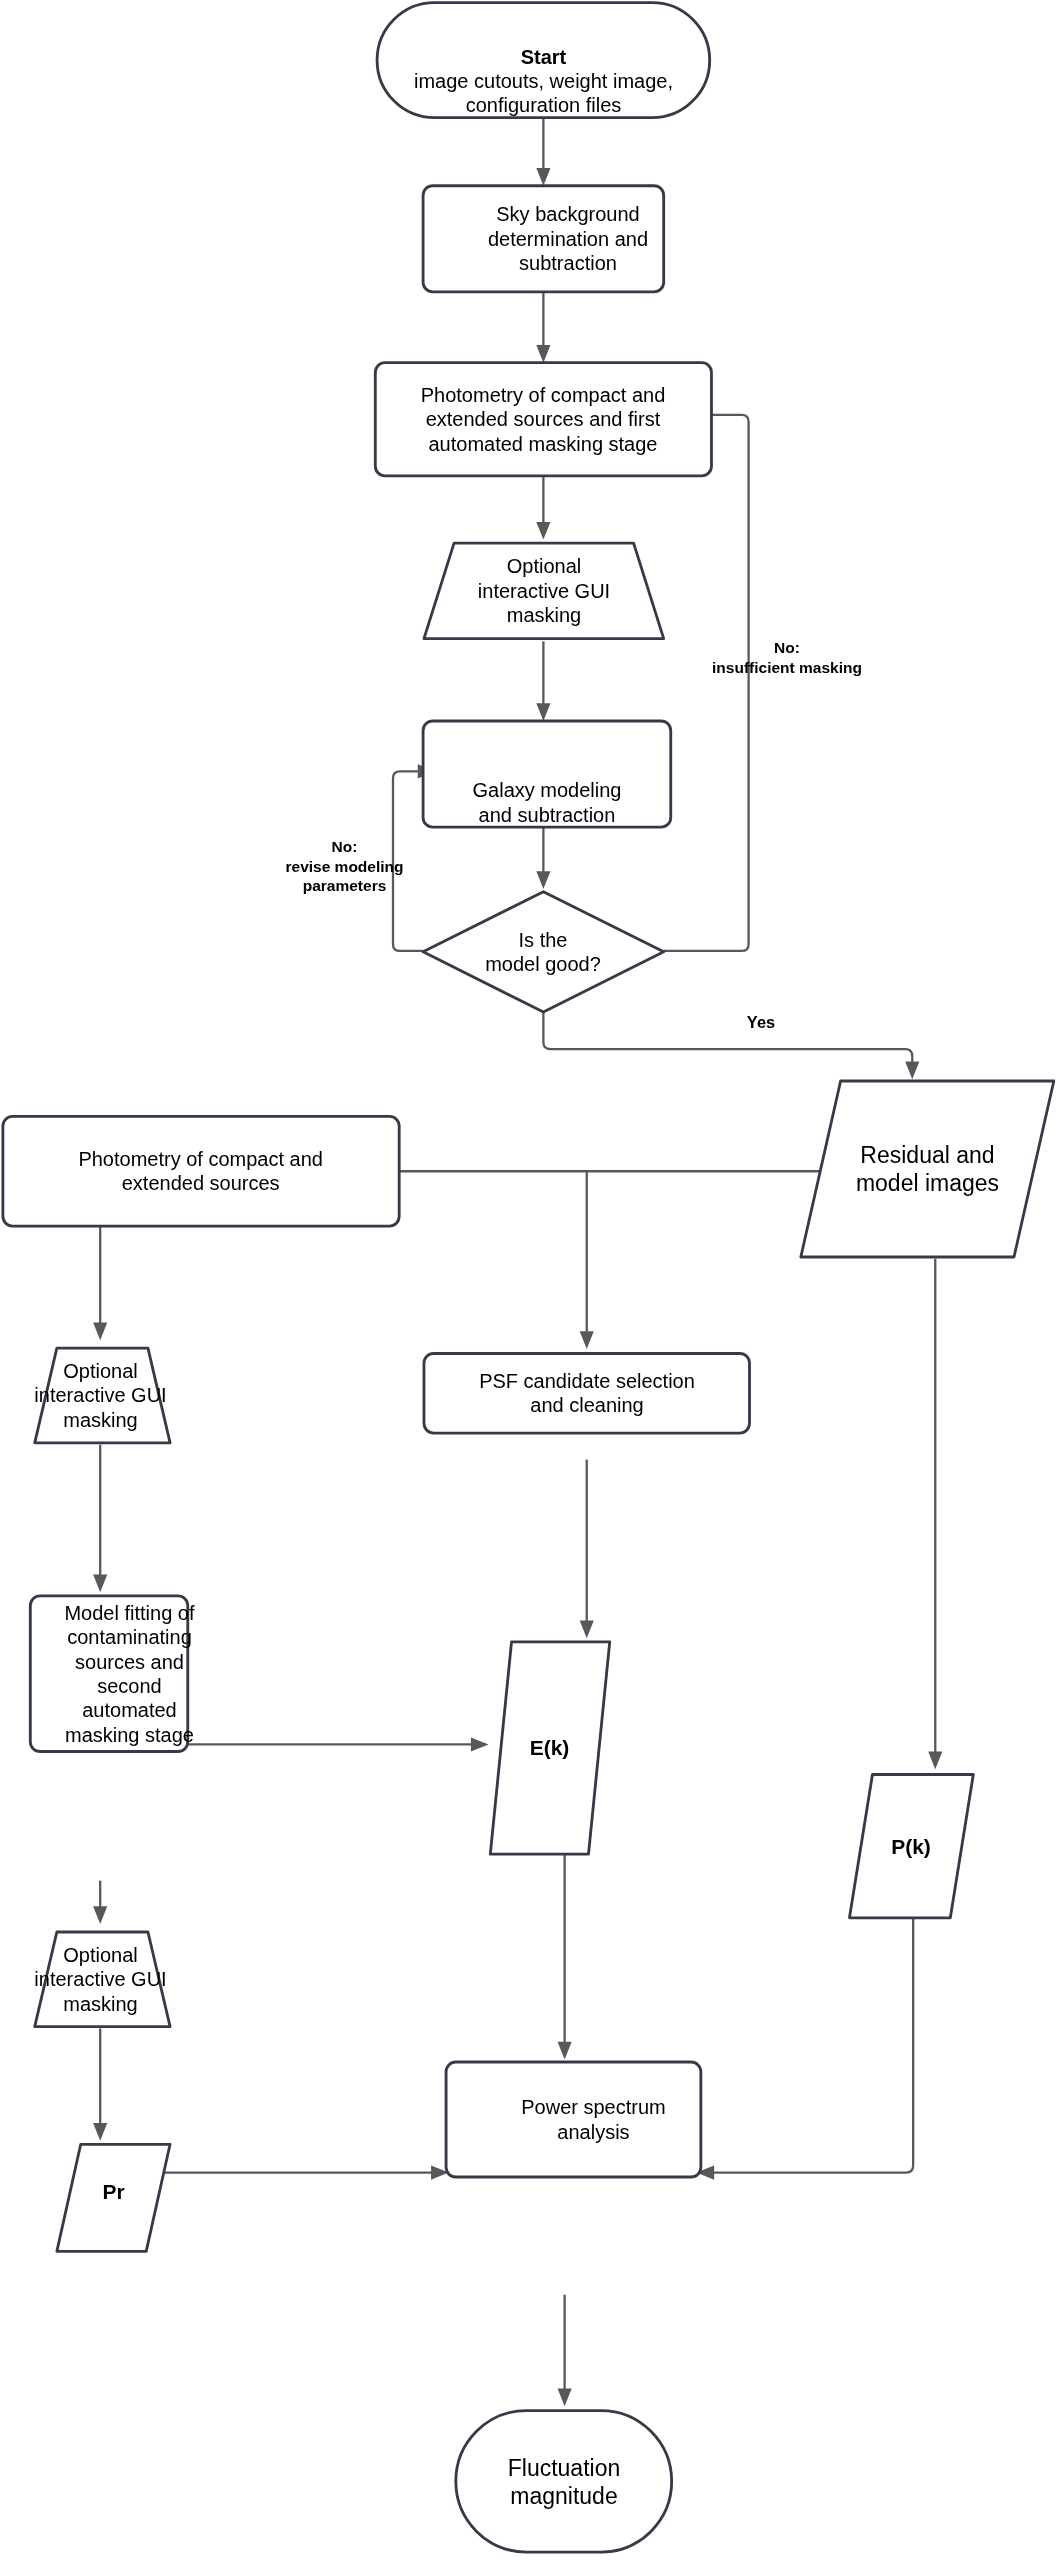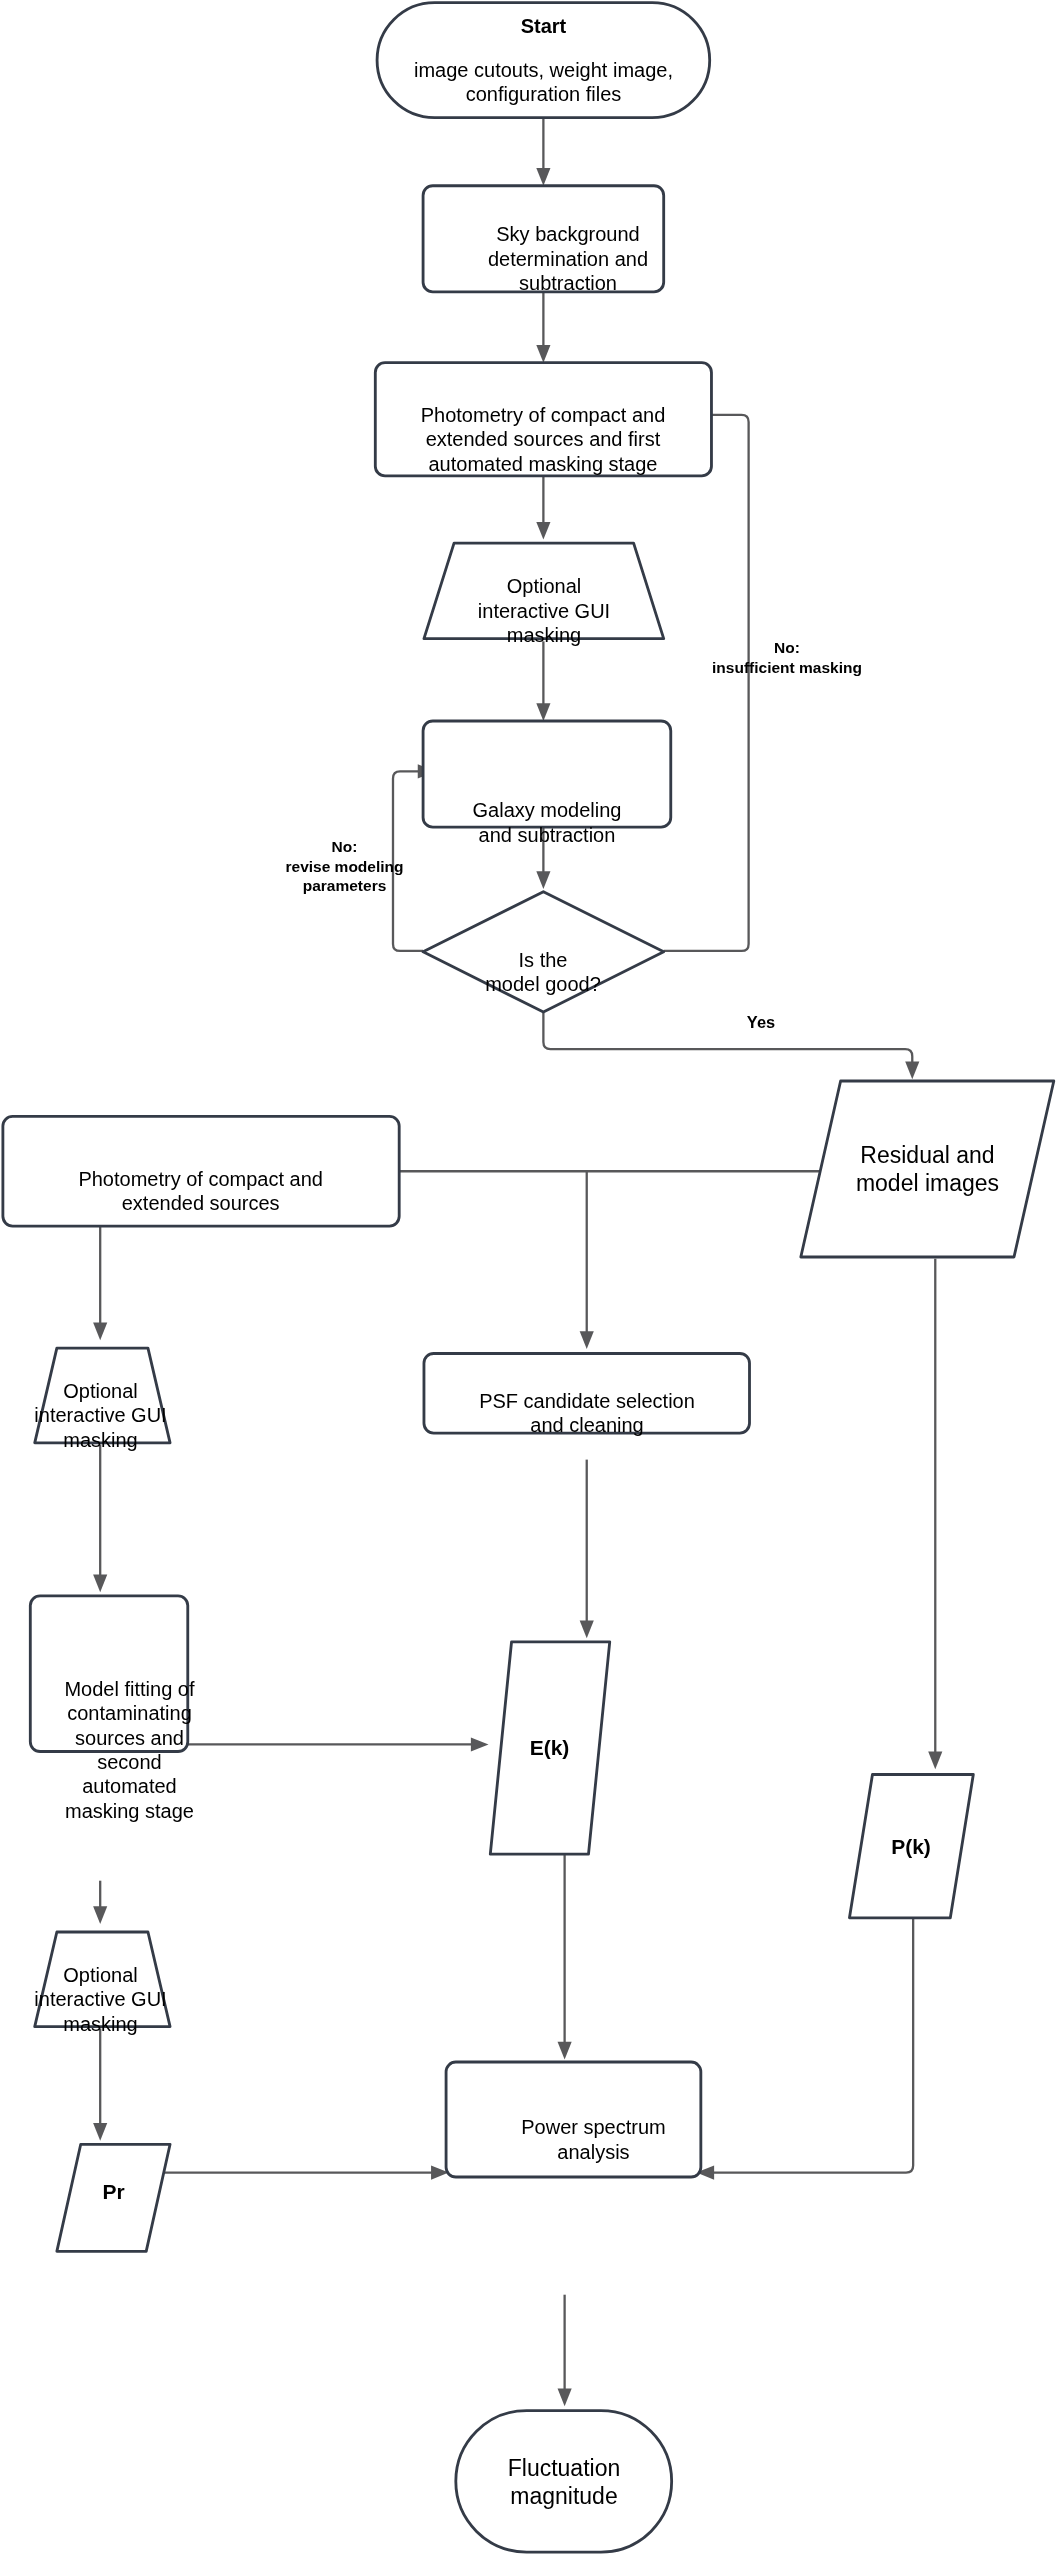--- a/index.html
+++ b/index.html
@@ -46,21 +46,21 @@
     position: absolute;
     display: flex;
     align-items: center;
     justify-content: center;
     text-align: center;
     color: #000000;
     line-height: 1.22;
     pointer-events: none;
   }
   .node-label span { display: block; white-space: pre-line; }
-  .ft-22 { font-size: 20px; margin-top: 20px; }
+  .ft-22 { font-size: 20px; }
   .ft-24 { font-size: 21px; }
   .ft-26 { font-size: 23px; justify-content: center; }
   .ft-22b { font-size: 20px; font-weight: bold; }
   .ft-17b { font-size: 15.5px; font-weight: bold; }
   .ft-18 { font-size: 16.4px; font-weight: bold; }
   .edge-label {
     position: absolute;
     text-align: center;
     color: #000000;
     line-height: 1.25;
@@ -172,21 +172,21 @@
       <path class="shape-stroke" d="M 64 2184 L 167 2184 L 192 2291 L 39 2291 Z"></path>
 
       <path class="shape-stroke" d="M 91 2424 L 192 2424 L 165 2545 L 64 2545 Z"></path>
 
       <rect class="shape-stroke" x="504" y="2331" width="288" height="130" rx="11" ry="11"></rect>
 
       <rect class="shape-stroke" x="515" y="2725" width="244" height="160" rx="80" ry="80"></rect>
     </g>
   </svg>
 
-  <div class="node-label" style="left:377px; top:2.7px; width:333px; height:115px; flex-direction:column;">
+  <div class="node-label" style="left:377px; top:2.7px; width:333px; height:115px; flex-direction:column;justify-content:flex-end;">
     <span class="ft-22b">Start</span>
     <span class="ft-22">image cutouts, weight image,
 configuration files</span>
   </div>
 
   <div class="node-label ft-22" style="left:423px; top:186px; width:290px; height:106px;">
     <span>Sky background
 determination and
 subtraction</span>
   </div>
@@ -227,21 +227,21 @@
     <span>Optional
 interactive GUI
 masking</span>
   </div>
 
   <div class="node-label ft-22" style="left:424px; top:1353px; width:326px; height:80px;">
     <span>PSF candidate selection
 and cleaning</span>
   </div>
 
-  <div class="node-label ft-22" style="left:30px; top:1652px; width:157px; height:156px;padding-left:21px;">
+  <div class="node-label ft-22" style="left:30px; top:1596px; width:157px; height:156px;padding-left:21px;">
     <span>Model fitting of
 contaminating
 sources and
 second automated
 masking stage</span>
   </div>
 
   <div class="node-label ft-24" style="left:849px; top:1775px; width:124px; height:143px; font-weight:bold;">
     <span>P(k)</span>
   </div>

